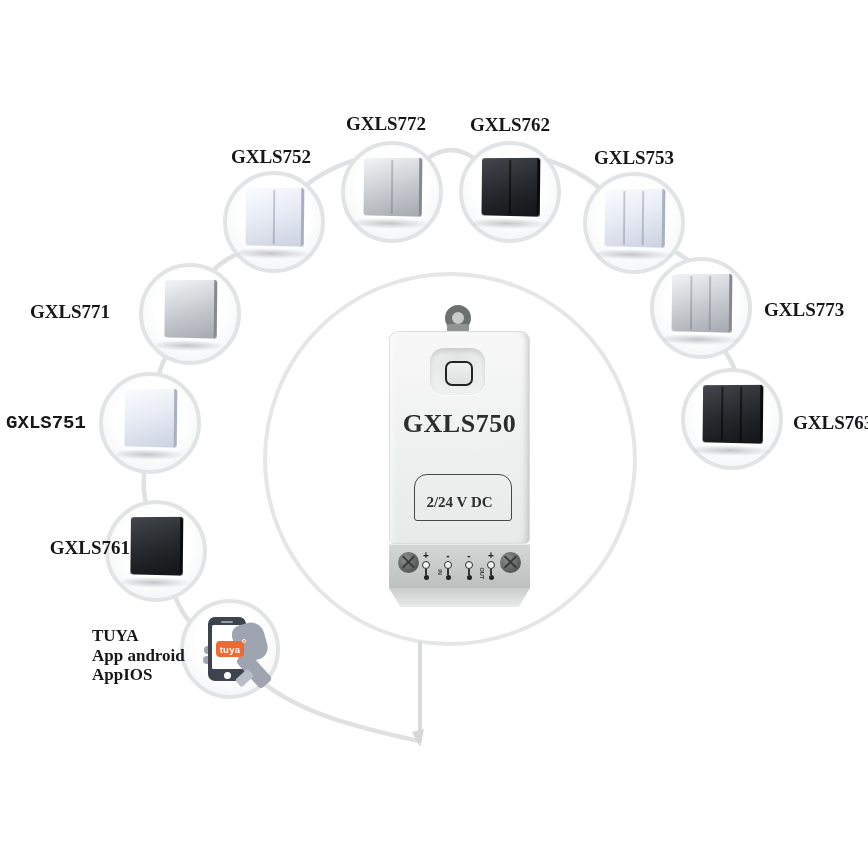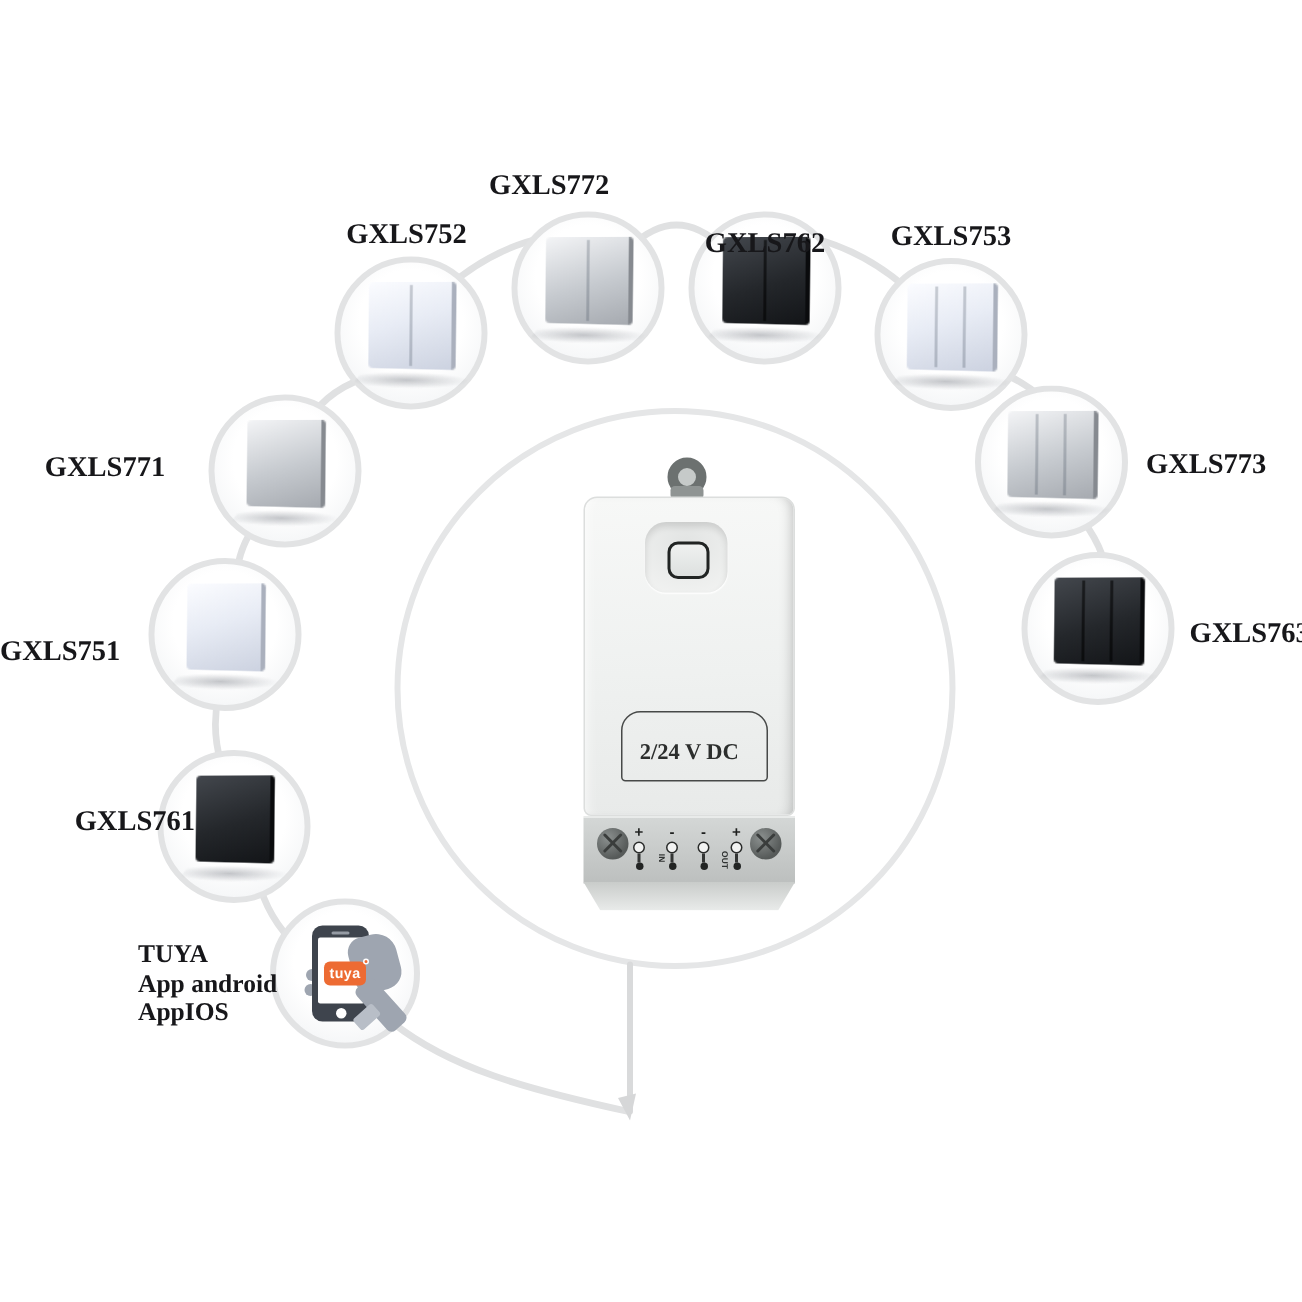--- a/index.html
+++ b/index.html
@@ -30,26 +30,26 @@
   .sw::after{content:'';position:absolute;left:-8px;right:-12px;bottom:-13px;height:11px;
              background:radial-gradient(ellipse at 45% 50%, rgba(60,66,78,.30), rgba(60,66,78,0) 70%);
              transform:skewX(-35deg);}
   .dv{position:absolute;top:2px;bottom:2px;width:1.5px;background:rgba(62,72,88,.26);}
   .sw.black .dv{background:rgba(0,0,0,.55);}
   .gang2 .d1{left:50%;} .gang3 .d1{left:33%;} .gang3 .d2{left:66%;}
   
   .lbl{position:absolute;z-index:4;font-family:"Liberation Serif","DejaVu Serif",serif;
        font-weight:700;font-size:19px;color:#17171a;white-space:nowrap;}
   .l752{left:211px;top:146px;width:120px;text-align:center;}
-  .l772{left:326px;top:113px;width:120px;}
-  .l762{left:450px;top:114px;width:120px;text-align:center;margin-top:38px;}
+  .l772{left:326px;top:113px;width:120px;text-align:center;}
+  .l762{left:450px;top:114px;width:120px;text-align:center;}
   .l753{left:574px;top:147px;width:120px;text-align:center;}
   .l771{left:10px; top:301px;width:120px;text-align:center;}
   .l773{left:764px;top:299px;width:120px;text-align:left;}
-  .l751{left:0px;  top:424px;width:92px; text-align:left;}
+  .l751{left:0px;  top:412px;width:92px; text-align:center;font-family:Liberation Mono, monospace;}
   .l763{left:793px;top:412px;width:120px;text-align:left;}
   .l761{left:0px;  top:537px;width:97px; text-align:right;margin-left:33px;}
   .app-text{position:absolute;left:92px;top:626px;z-index:4;
             font-family:"Liberation Serif","DejaVu Serif",serif;font-weight:700;
             font-size:17px;line-height:19.5px;color:#17171a;}
   
   .phone-wrap{position:absolute;left:0;top:0;width:100px;height:100px;}
   .bump{position:absolute;width:8px;height:8px;border-radius:50%;background:#9ea5b0;z-index:1;}
   .phone{position:absolute;left:24px;top:14px;width:38px;height:64px;background:#3e444d;
          border-radius:7px;z-index:2;}
@@ -226,20 +226,21 @@
     <div>App android</div>
     <div>AppIOS</div>
   </div>
 
   <div id="device">
     <div class="hook"></div>
     <div class="hook-mount"></div>
     <div class="dev-body"></div>
     <div class="recess"></div>
     <div class="pbtn"></div>
+    <div class="dev-model">GXLS750</div>
     <div class="door"></div>
     <div class="dev-power">2/24 V DC</div>
     <div class="tface"></div>
     <div class="screw scr1">
         <i class="s1"></i>
         <i class="s2"></i>
       </div>
     <div class="screw scr2">
         <i class="s1"></i>
         <i class="s2"></i>

